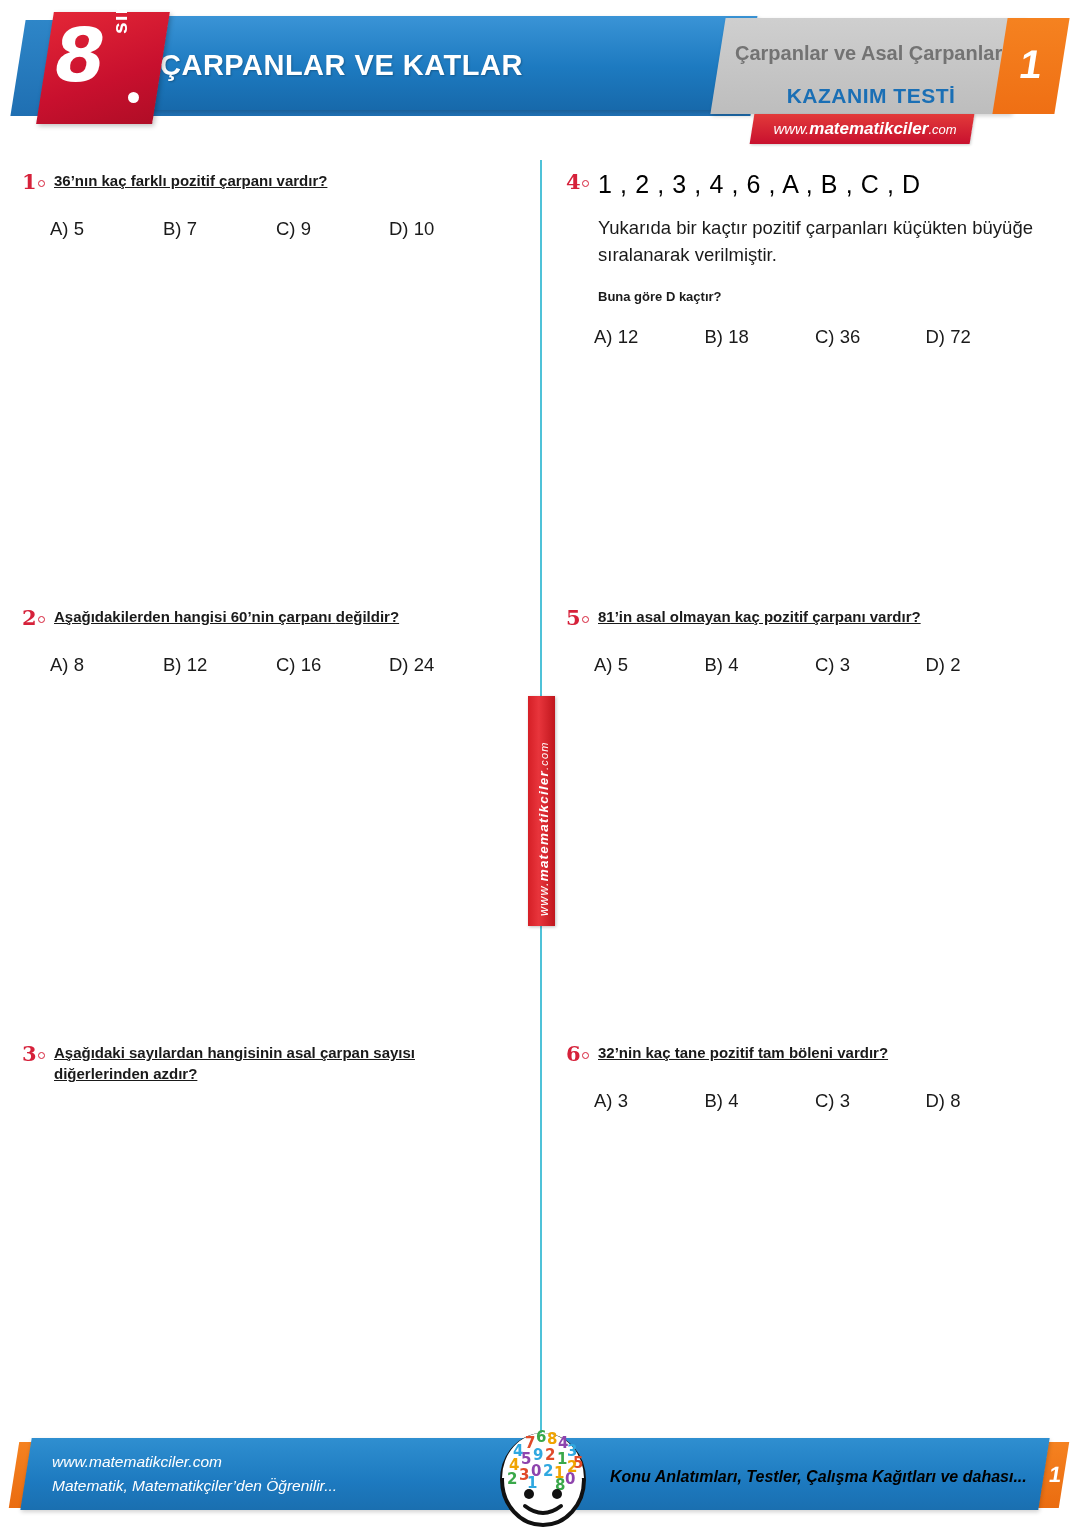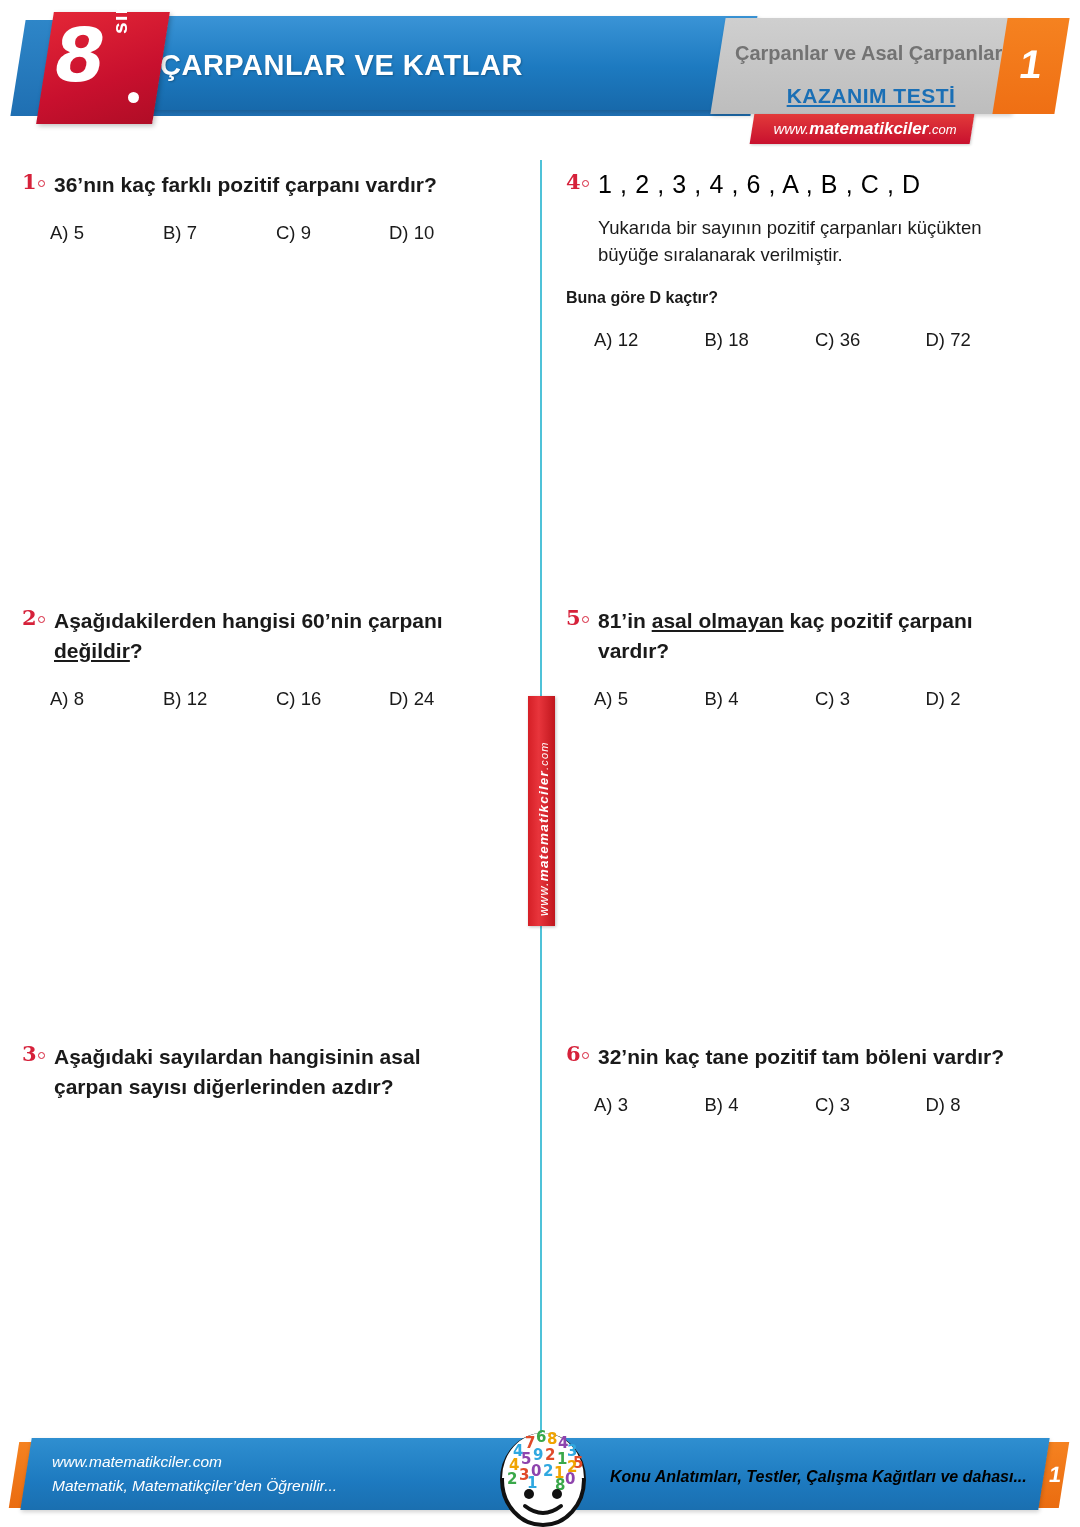--- a/index.html
+++ b/index.html
@@ -71,21 +71,21 @@
     box-shadow: 2px 2px 4px rgba(0,0,0,.18);
   }
   .hdr-sub1 {
     position: absolute; left: 735px; top: 42px;
     width: 272px; text-align: left;
     font-size: 20px; color: #737373; font-weight: 600; white-space: nowrap;
   }
   .hdr-sub2 {
     position: absolute; left: 735px; top: 84px;
     width: 272px; text-align: center;
-    font-size: 21px; color: #1a6fb5; font-weight: bold; letter-spacing: .5px; text-decoration: underline;
+    font-size: 21px; color: #1a6fb5; font-weight: bold; letter-spacing: .5px;
   }
 
   .hdr-orange {
     position: absolute; left: 1000px; top: 18px;
     width: 62px; height: 96px;
     background: linear-gradient(180deg,#f58220 0%, #ef6f14 100%);
     transform: skewX(-9deg);
   }
   .hdr-orange-num {
     position: absolute; left: 1020px; top: 42px;
@@ -138,36 +138,36 @@
     font-family: "DejaVu Serif", serif;
     line-height: 1.25;
     position: relative; top: -1px;
   }
   .q-num .dot {
     display: inline-block; width: 7px; height: 7px;
     border: 1.6px solid #d6213a; border-radius: 50%;
     vertical-align: 2px; margin-left: 1px;
   }
   .q-text {
-    font-size: 21px; font-weight: bold; color: #1a1a1a;
-    line-height: 1.42; flex: 1;
+    font-size: 15px; font-weight: bold; color: #1a1a1a;
+    line-height: 1.42; flex: 1; text-decoration: underline;
   }
   .u { text-decoration: underline; }
 
   .q-stem-list {
     font-size: 25px; font-weight: normal; color: #000000;
     letter-spacing: .6px;
   }
   .q-body {
     margin-left: 32px; margin-top: 16px;
     font-size: 18.5px; font-weight: normal; color: #1a1a1a; line-height: 1.45;
   }
   .q-ask {
-    margin-top: 20px;
-    font-size: 16px; font-weight: bold; color: #1a1a1a;
+    margin-left: 32px; margin-top: 20px;
+    font-size: 13px; font-weight: bold; color: #1a1a1a;
   }
 
   .opts { display: flex; margin-top: 22px; margin-left: 28px; }
   .opt {
     font-size: 18.5px; color: #1a1a1a; font-weight: normal;
     white-space: nowrap;
   }
   .opts.leftcol .opt { width: 120px; }
   .opts.rightcol .opt { width: 117px; }
 
@@ -274,21 +274,21 @@
       <div class="q-num"><span>3</span><span class="dot"></span></div>
       <div class="q-text">Aşağıdaki sayılardan hangisinin asal çarpan sayısı diğerlerinden azdır?</div>
     </div>
   </div>
 
   <div class="q" style="left:566px; top:170px; width:470px;">
     <div class="q-head">
       <div class="q-num"><span>4</span><span class="dot"></span></div>
       <div class="q-stem-list">1 , 2 , 3 , 4 , 6 , A , B , C , D</div>
     </div>
-    <div class="q-body">Yukarıda bir sayının pozitif çarpanları küçükten büyüğe sıralanarak verilmiştir.</div>
+    <div class="q-body">Yukarıda bir kaçtır pozitif çarpanları küçükten büyüğe sıralanarak verilmiştir.</div>
     <div class="q-ask">Buna göre D kaçtır?</div>
     <div class="opts rightcol">
       <div class="opt">A) 12</div>
       <div class="opt">B) 18</div>
       <div class="opt">C) 36</div>
       <div class="opt">D) 72</div>
     </div>
   </div>
 
   <div class="q" style="left:566px; top:606px; width:470px;">

